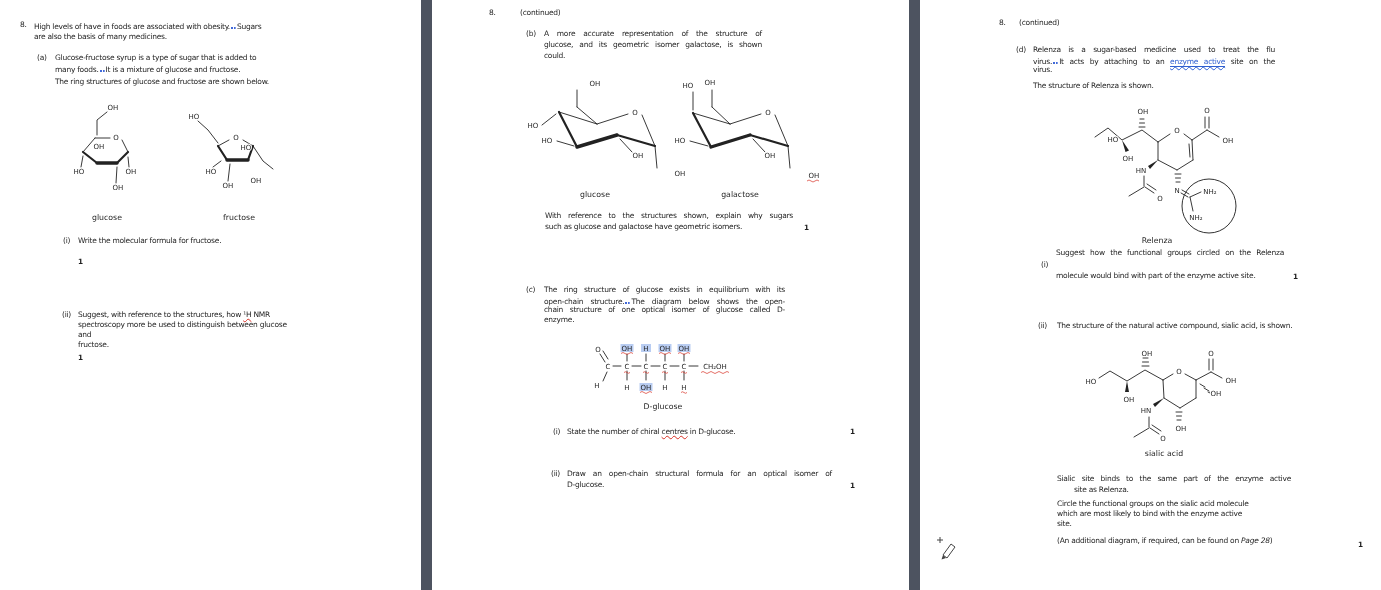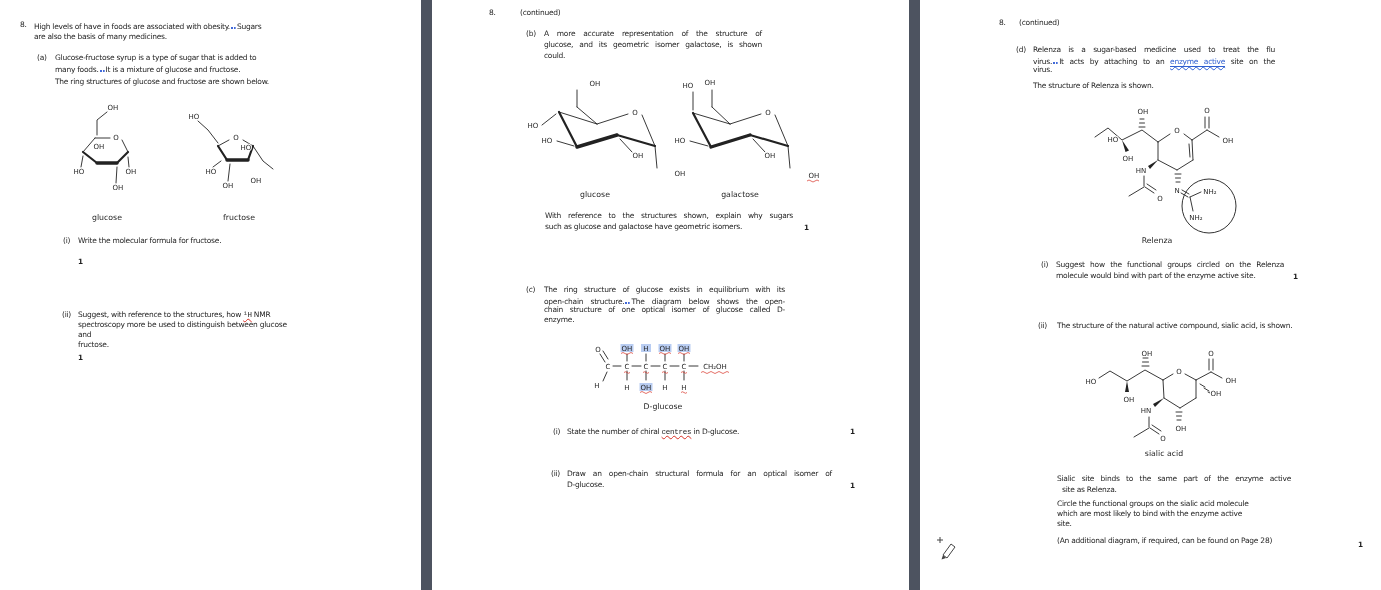--- a/index.html
+++ b/index.html
@@ -10,27 +10,27 @@
   .canvas{position:relative;width:1381px;height:590px;background:var(--bg);
     font-family:"DejaVu Sans","Liberation Sans",sans-serif;color:var(--text);overflow:hidden;}
   .page{position:absolute;top:0;height:590px;background:var(--page);}
   #page-left{left:0;width:421px;}
   #page-middle{left:432px;width:477px;}
   #page-right{left:920px;width:461px;}
   .t{position:absolute;font-size:7.5px;line-height:10px;letter-spacing:-0.25px;white-space:nowrap;z-index:2;}
   .j{white-space:normal;text-align:justify;text-align-last:justify;}
   .mark{font-weight:700;font-size:7.3px;}
   .rsq{text-decoration-line:underline;text-decoration-style:wavy;
-       text-decoration-color:var(--red);text-decoration-thickness:1px;text-underline-offset:1px;font-family:Liberation Mono, monospace;}
+       text-decoration-color:var(--red);text-decoration-thickness:1px;text-underline-offset:1px;}
   .bsq{display:inline-block;width:5px;height:7px;margin:0 1px;
        border-bottom:2px dotted var(--bluesq);vertical-align:baseline;}
   .link{color:var(--link);border-bottom:1px solid var(--link);
         text-decoration-line:underline;text-decoration-style:wavy;
         text-decoration-color:var(--link);text-decoration-thickness:1px;text-underline-offset:2px;cursor:pointer;}
-  .it{}
+  .it{font-style:italic;}
   svg.figs{position:absolute;left:0;top:0;z-index:1;}
   .bond{stroke:#222;stroke-width:0.9;fill:none;stroke-linecap:round;}
   .b2{stroke-width:2.2;} .b3{stroke-width:3.4;}
   .wedge{fill:#222;stroke:none;}
   .circ{stroke:#333;fill:none;stroke-width:1;}
   .hlrect{fill:var(--hl);}
   .sq{stroke:var(--red);fill:none;stroke-width:0.7;}
   .pencil-line{stroke:#444;stroke-width:1;fill:none;}
   .pencil-body{stroke:#444;stroke-width:1;fill:#fff;}
   .pencil-tip{fill:#444;}
@@ -323,28 +323,28 @@
     <div class="t" style="left:79px;top:18px">8.</div>
     <div class="t" style="left:99px;top:18px">(continued)</div>
 
     <div class="t" style="left:96px;top:45px">(d)</div>
     <div class="t j" style="left:113px;top:45px;width:242px">Relenza is a sugar-based medicine used to treat the flu</div>
     <div class="t j" style="left:113px;top:55px;width:242px"><span>virus.</span><span class="bsq"></span><span>It acts by attaching to an </span><span class="link">enzyme active</span><span> site on the</span></div>
     <div class="t" style="left:113px;top:65px">virus.</div>
     <div class="t" style="left:113px;top:81px">The structure of Relenza is shown.</div>
 
     <div class="t" style="left:121px;top:260px">(i)</div>
-    <div class="t j" style="left:136px;top:260px;width:228px">Suggest how the functional groups circled on the Relenza</div>
+    <div class="t j" style="left:136px;top:248px;width:228px">Suggest how the functional groups circled on the Relenza</div>
     <div class="t" style="left:136px;top:271px">molecule would bind with part of the enzyme active site.</div>
     <div class="t mark" style="left:373px;top:272px">1</div>
 
     <div class="t" style="left:118px;top:321px">(ii)</div>
     <div class="t" style="left:137px;top:321px">The structure of the natural active compound, sialic acid, is shown.</div>
 
     <div class="t j" style="left:137px;top:474px;width:234px">Sialic site binds to the same part of the enzyme active</div>
-    <div class="t" style="left:142px;top:485px">site as Relenza.</div>
+    <div class="t" style="left:154px;top:485px">site as Relenza.</div>
     <div class="t" style="left:137px;top:499px">Circle the functional groups on the sialic acid molecule</div>
     <div class="t" style="left:137px;top:509px">which are most likely to bind with the enzyme active</div>
     <div class="t" style="left:137px;top:519px">site.</div>
     <div class="t" style="left:137px;top:536px"><span>(An additional diagram, if required, can be found on </span><span class="it">Page 28</span><span>)</span></div>
     <div class="t mark" style="left:438px;top:540px">1</div>
   </div>
 </div>
 
 </body></html>

